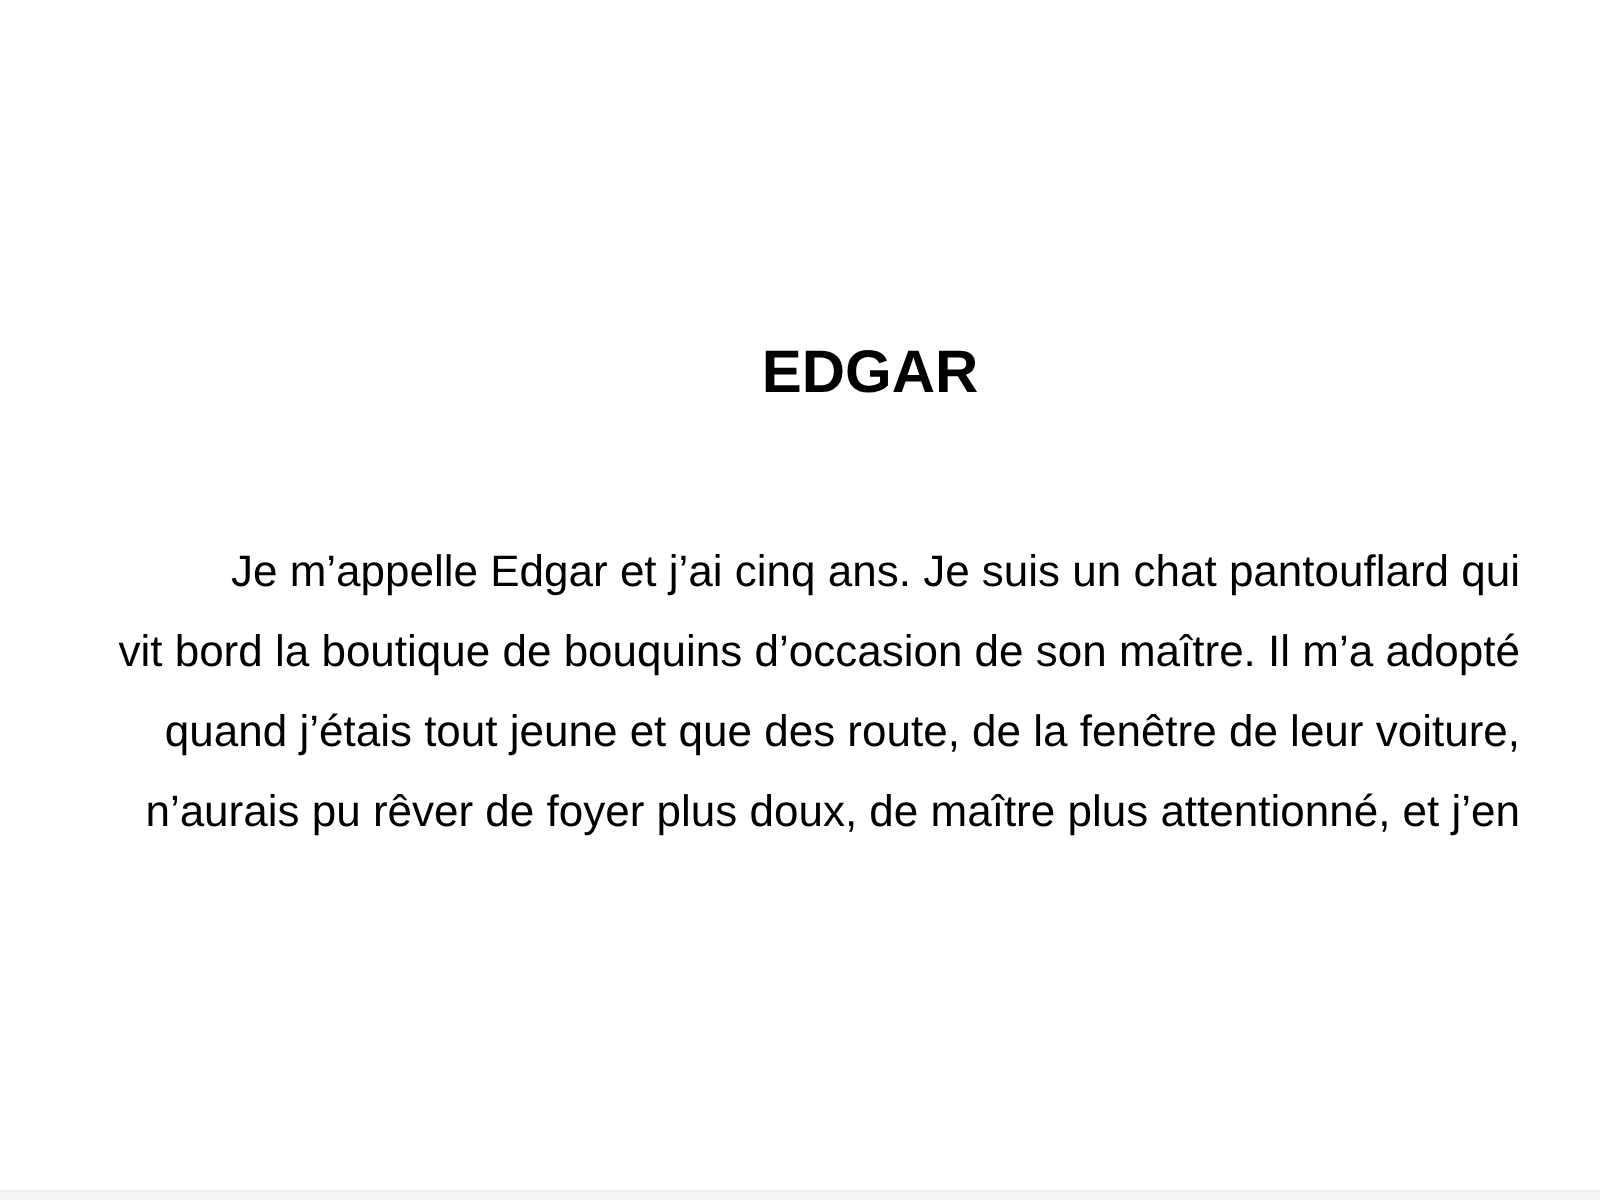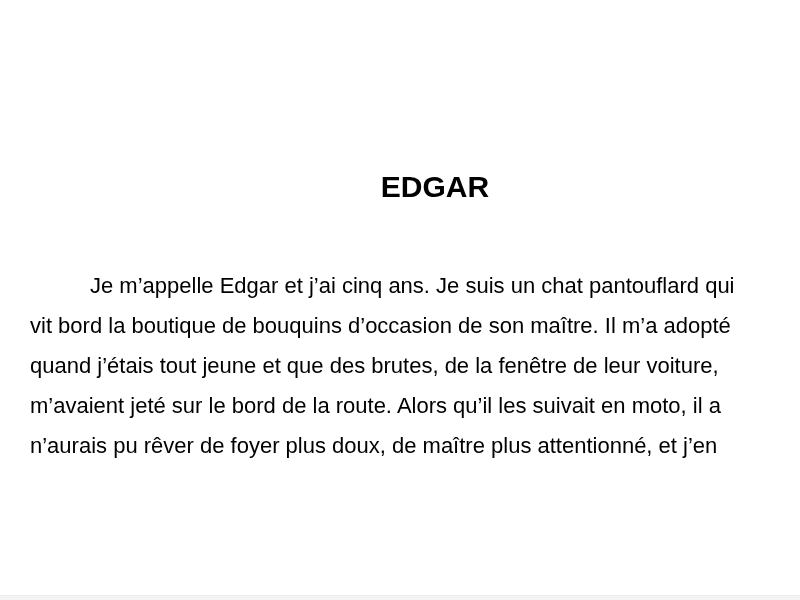--- a/index.html
+++ b/index.html
@@ -29,20 +29,21 @@
     color: #000000;
   }
   .doc-body {
     position: absolute;
     top: 266px;
     left: 30px;
     right: 40px;
     font-size: 22px;
     line-height: 40px;
     color: #000000;
+    text-align: right;
   }
   .doc-line {
     white-space: nowrap;
   }
   .doc-line.first {
     text-indent: 60px;
   }
   .bottom-edge {
     position: absolute;
     left: 0;
@@ -56,20 +57,19 @@
 </head>
 <body>
 
 <div class="page">
 
   <h1 class="doc-title">EDGAR</h1>
 
   <div class="doc-body">
     <div class="doc-line first">Je m’appelle Edgar et j’ai cinq ans. Je suis un chat pantouflard qui</div>
     <div class="doc-line">vit bord la boutique de bouquins d’occasion de son maître. Il m’a adopté</div>
-    <div class="doc-line">quand j’étais tout jeune et que des brutes, de la fenêtre de leur voiture,</div>
-    <div class="doc-line">m’avaient jeté sur le bord de la route. Alors qu’il les suivait en moto, il a</div>
+    <div class="doc-line">quand j’étais tout jeune et que des route, de la fenêtre de leur voiture,</div>
     <div class="doc-line">n’aurais pu rêver de foyer plus doux, de maître plus attentionné, et j’en</div>
   </div>
 
   <div class="bottom-edge"></div>
 
 </div>
 
 </body></html>

